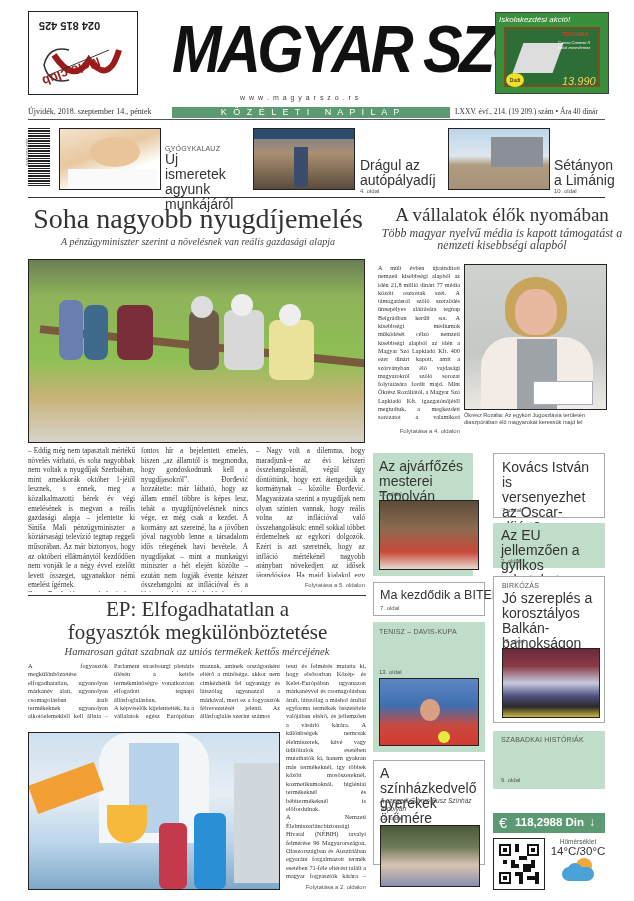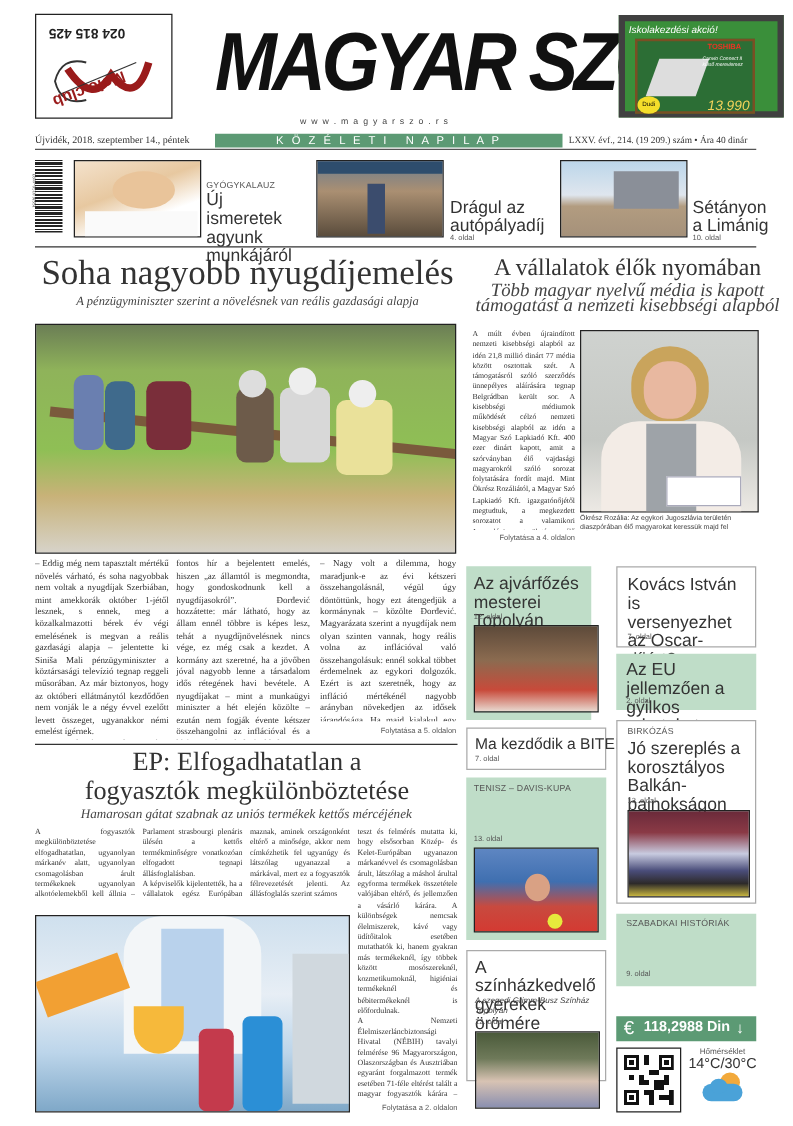--- a/index.html
+++ b/index.html
@@ -30,21 +30,21 @@
   <div class="abs cond" style="left:12px;top:52px;font-size:13px;font-weight:bold;color:#9a1b1b;transform:rotate(160deg)">Molo club</div>
 </div>
 
 <div class="abs cond" style="left:172px;top:8px;width:278px;height:82px;font-size:66px;line-height:82px;font-weight:bold;font-style:italic;letter-spacing:-4px;color:#111;transform:scaleX(0.9);transform-origin:left;white-space:nowrap">MAGYAR SZÓ</div>
 <div class="abs cond" style="left:240px;top:94px;font-size:7px;color:#444;letter-spacing:1px">w w w . m a g y a r s z o . r s</div>
 <div class="abs cond" style="left:172px;top:107px;width:278px;height:11px;background:#5c9a74;color:#fff;font-size:9px;line-height:11px;text-align:center;letter-spacing:2px;white-space:pre">K Ö Z É L E T I   N A P I L A P</div>
 <div class="abs" style="left:28px;top:107px;font-size:8px;color:#333">Újvidék, 2018. szeptember 14., péntek</div>
 <div class="abs" style="left:455px;top:107px;font-size:7.5px;color:#333;white-space:nowrap">LXXV. évf., 214. (19 209.) szám • Ára 40 dinár</div>
 <div class="abs" style="left:28px;top:119px;width:577px;height:1px;background:#555"></div>
 
-<div class="abs" style="left:495px;top:12px;width:132px;height:82px;background:#3a8f3a;border:5px solid #404040">
+<div class="abs" style="left:495px;top:12px;width:114px;height:82px;background:#3a8f3a;border:1px solid #404040">
   <div class="abs cond" style="left:3px;top:2px;font-size:8px;font-style:italic;color:#fff;white-space:nowrap">Iskolakezdési akció!</div>
   <div class="abs" style="left:8px;top:14px;width:96px;height:60px;background:#2c6e35;border:2px solid #7a4f24"></div>
   <div class="abs cond" style="left:66px;top:18px;font-size:6px;color:#e32;font-weight:bold">TOSHIBA</div>
   <div class="abs" style="left:22px;top:30px;width:40px;height:30px;background:#ddd;transform:skew(-20deg)"></div>
   <div class="abs cond" style="left:62px;top:27px;width:40px;font-size:4px;color:#fff;font-style:italic">Canvio Connect II külső merevlemez</div>
   <div class="abs cond" style="left:66px;top:62px;font-size:11px;color:#f3d35b;font-style:italic">13.990</div>
   <div class="abs cond" style="left:10px;top:60px;width:18px;height:14px;background:#f5de2a;border-radius:50%;font-size:5px;text-align:center;line-height:14px;color:#000">Dudi</div>
 </div>
 
 <div class="abs" style="left:28px;top:128px;width:22px;height:58px;background:repeating-linear-gradient(180deg,#222 0 1px,#fff 1px 2px,#222 2px 4px,#fff 4px 5px)"></div>
@@ -92,21 +92,21 @@
   <div class="abs" style="left:250px;top:44px;width:22px;height:22px;background:#eee;border-radius:50%"></div>
 </div>
 <div class="abs body-text" style="left:28px;top:447px;width:107px;height:145px;overflow:hidden;white-space:pre-line">– Eddig még nem tapasztalt mértékű növelés várható, és soha nagyobbak nem voltak a nyugdíjak Szerbiában, mint amekkorák október 1-jétől lesznek, s ennek, meg a közalkalmazotti bérek év végi emelésének is megvan a reális gazdasági alapja – jelentette ki Siniša Mali pénzügyminiszter a köztársasági televízió tegnap reggeli műsorában. Az már biztonyos, hogy az októberi ellátmánytól kezdődően nem vonják le a négy évvel ezelőtt levett összeget, ugyanakkor némi emelést ígérnek.
  Zoran Đorđević, a munkaügyi tárca vezetője, szintén az idősek havi járandósága kapcsán azt nyilatkozta, nagyon</div>
 <div class="abs body-text" style="left:141px;top:447px;width:107px;height:145px;overflow:hidden">fontos hír a bejelentett emelés, hiszen „az államtól is megmondta, hogy gondoskodnunk kell a nyugdíjasokról”. Đorđević hozzátette: már látható, hogy az állam ennél többre is képes lesz, tehát a nyugdíjnövelésnek nincs vége, ez még csak a kezdet. A kormány azt szeretné, ha a jövőben jóval nagyobb lenne a társadalom idős rétegének havi bevétele. A nyugdíjakat – mint a munkaügyi miniszter a hét elején közölte – ezután nem fogják évente kétszer összehangolni az inflációval és a létfenntartási költségekkel, mint korábban, ám a kormány a költségvetés alakulásával összhangban növeli az ellátmányt.</div>
 <div class="abs body-text" style="left:256px;top:447px;width:109px;height:130px;overflow:hidden">– Nagy volt a dilemma, hogy maradjunk-e az évi kétszeri összehangolásnál, végül úgy döntöttünk, hogy ezt átengedjük a kormánynak – közölte Đorđević. Magyarázata szerint a nyugdíjak nem olyan szinten vannak, hogy reális volna az inflációval való összehangolásuk: ennél sokkal többet érdemelnek az egykori dolgozók. Ezért is azt szeretnék, hogy az infláció mértékénél nagyobb arányban növekedjen az idősek járandósága. Ha majd kialakul egy stabil nyugdíjrendszer, akkor válik lehetővé, hogy az idősek havi járandóságát csupán az inflációval hangolják össze.</div>
 <div class="abs cont" style="left:256px;top:582px;width:109px">Folytatása a 5. oldalon</div>
 <div class="abs" style="left:28px;top:595px;width:338px;height:1px;background:#333"></div>
 
 <div class="abs" style="left:372px;top:204px;width:260px;text-align:center;font-size:19px;line-height:22px;color:#333">A vállalatok élők nyomában</div>
-<div class="abs" style="left:378px;top:227px;width:248px;text-align:center;font-size:15px;line-height:12px;font-style:italic;color:#444">Több magyar nyelvű média is kapott támogatást a nemzeti kisebbségi alapból</div>
+<div class="abs" style="left:378px;top:227px;width:248px;text-align:center;font-size:12px;line-height:12px;font-style:italic;color:#444">Több magyar nyelvű média is kapott támogatást a nemzeti kisebbségi alapból</div>
 <div class="abs body-text" style="left:378px;top:264px;width:82px;height:160px;overflow:hidden;font-size:6.2px;line-height:8.3px">A múlt évben újraindított nemzeti kisebbségi alapból az idén 21,8 millió dinárt 77 média között osztottak szét. A támogatásról szóló szerződés ünnepélyes aláírására tegnap Belgrádban került sor. A kisebbségi médiumok működését célzó nemzeti kisebbségi alapból az idén a Magyar Szó Lapkiadó Kft. 400 ezer dinárt kapott, amit a szórványban élő vajdasági magyarokról szóló sorozat folytatására fordít majd. Mint Ökrész Rozáliától, a Magyar Szó Lapkiadó Kft. igazgatónőjétől megtudtuk, a megkezdett sorozatot a valamikori Jugoszlávia területén élő magyarok bemutatásával szeretnék kibővíteni.</div>
 <div class="abs cont" style="left:378px;top:428px;width:82px">Folytatása a 4. oldalon</div>
 <div class="img" style="left:464px;top:264px;width:143px;height:146px;background:linear-gradient(180deg,#cfd2cf 0%,#c5c8c4 60%,#ece9e4 100%)">
   <div class="abs" style="left:40px;top:12px;width:62px;height:60px;background:#c9a45c;border-radius:50% 50% 40% 40%"></div>
   <div class="abs" style="left:50px;top:24px;width:42px;height:46px;background:#e8b8a0;border-radius:45%"></div>
   <div class="abs" style="left:16px;top:72px;width:112px;height:74px;background:#f3ece6;border-radius:30px 30px 0 0"></div>
   <div class="abs" style="left:52px;top:74px;width:40px;height:72px;background:#9ea3a8"></div>
   <div class="abs" style="left:68px;top:116px;width:60px;height:24px;background:#fff;border:1px solid #aab"></div>
 </div>
 <div class="abs" style="left:464px;top:412px;width:145px;font-size:5.6px;line-height:7px;color:#444;font-family:'Liberation Sans',sans-serif">Ökrész Rozália: Az egykori Jugoszlávia területén diaszpórában élő magyarokat keressük majd fel</div>

